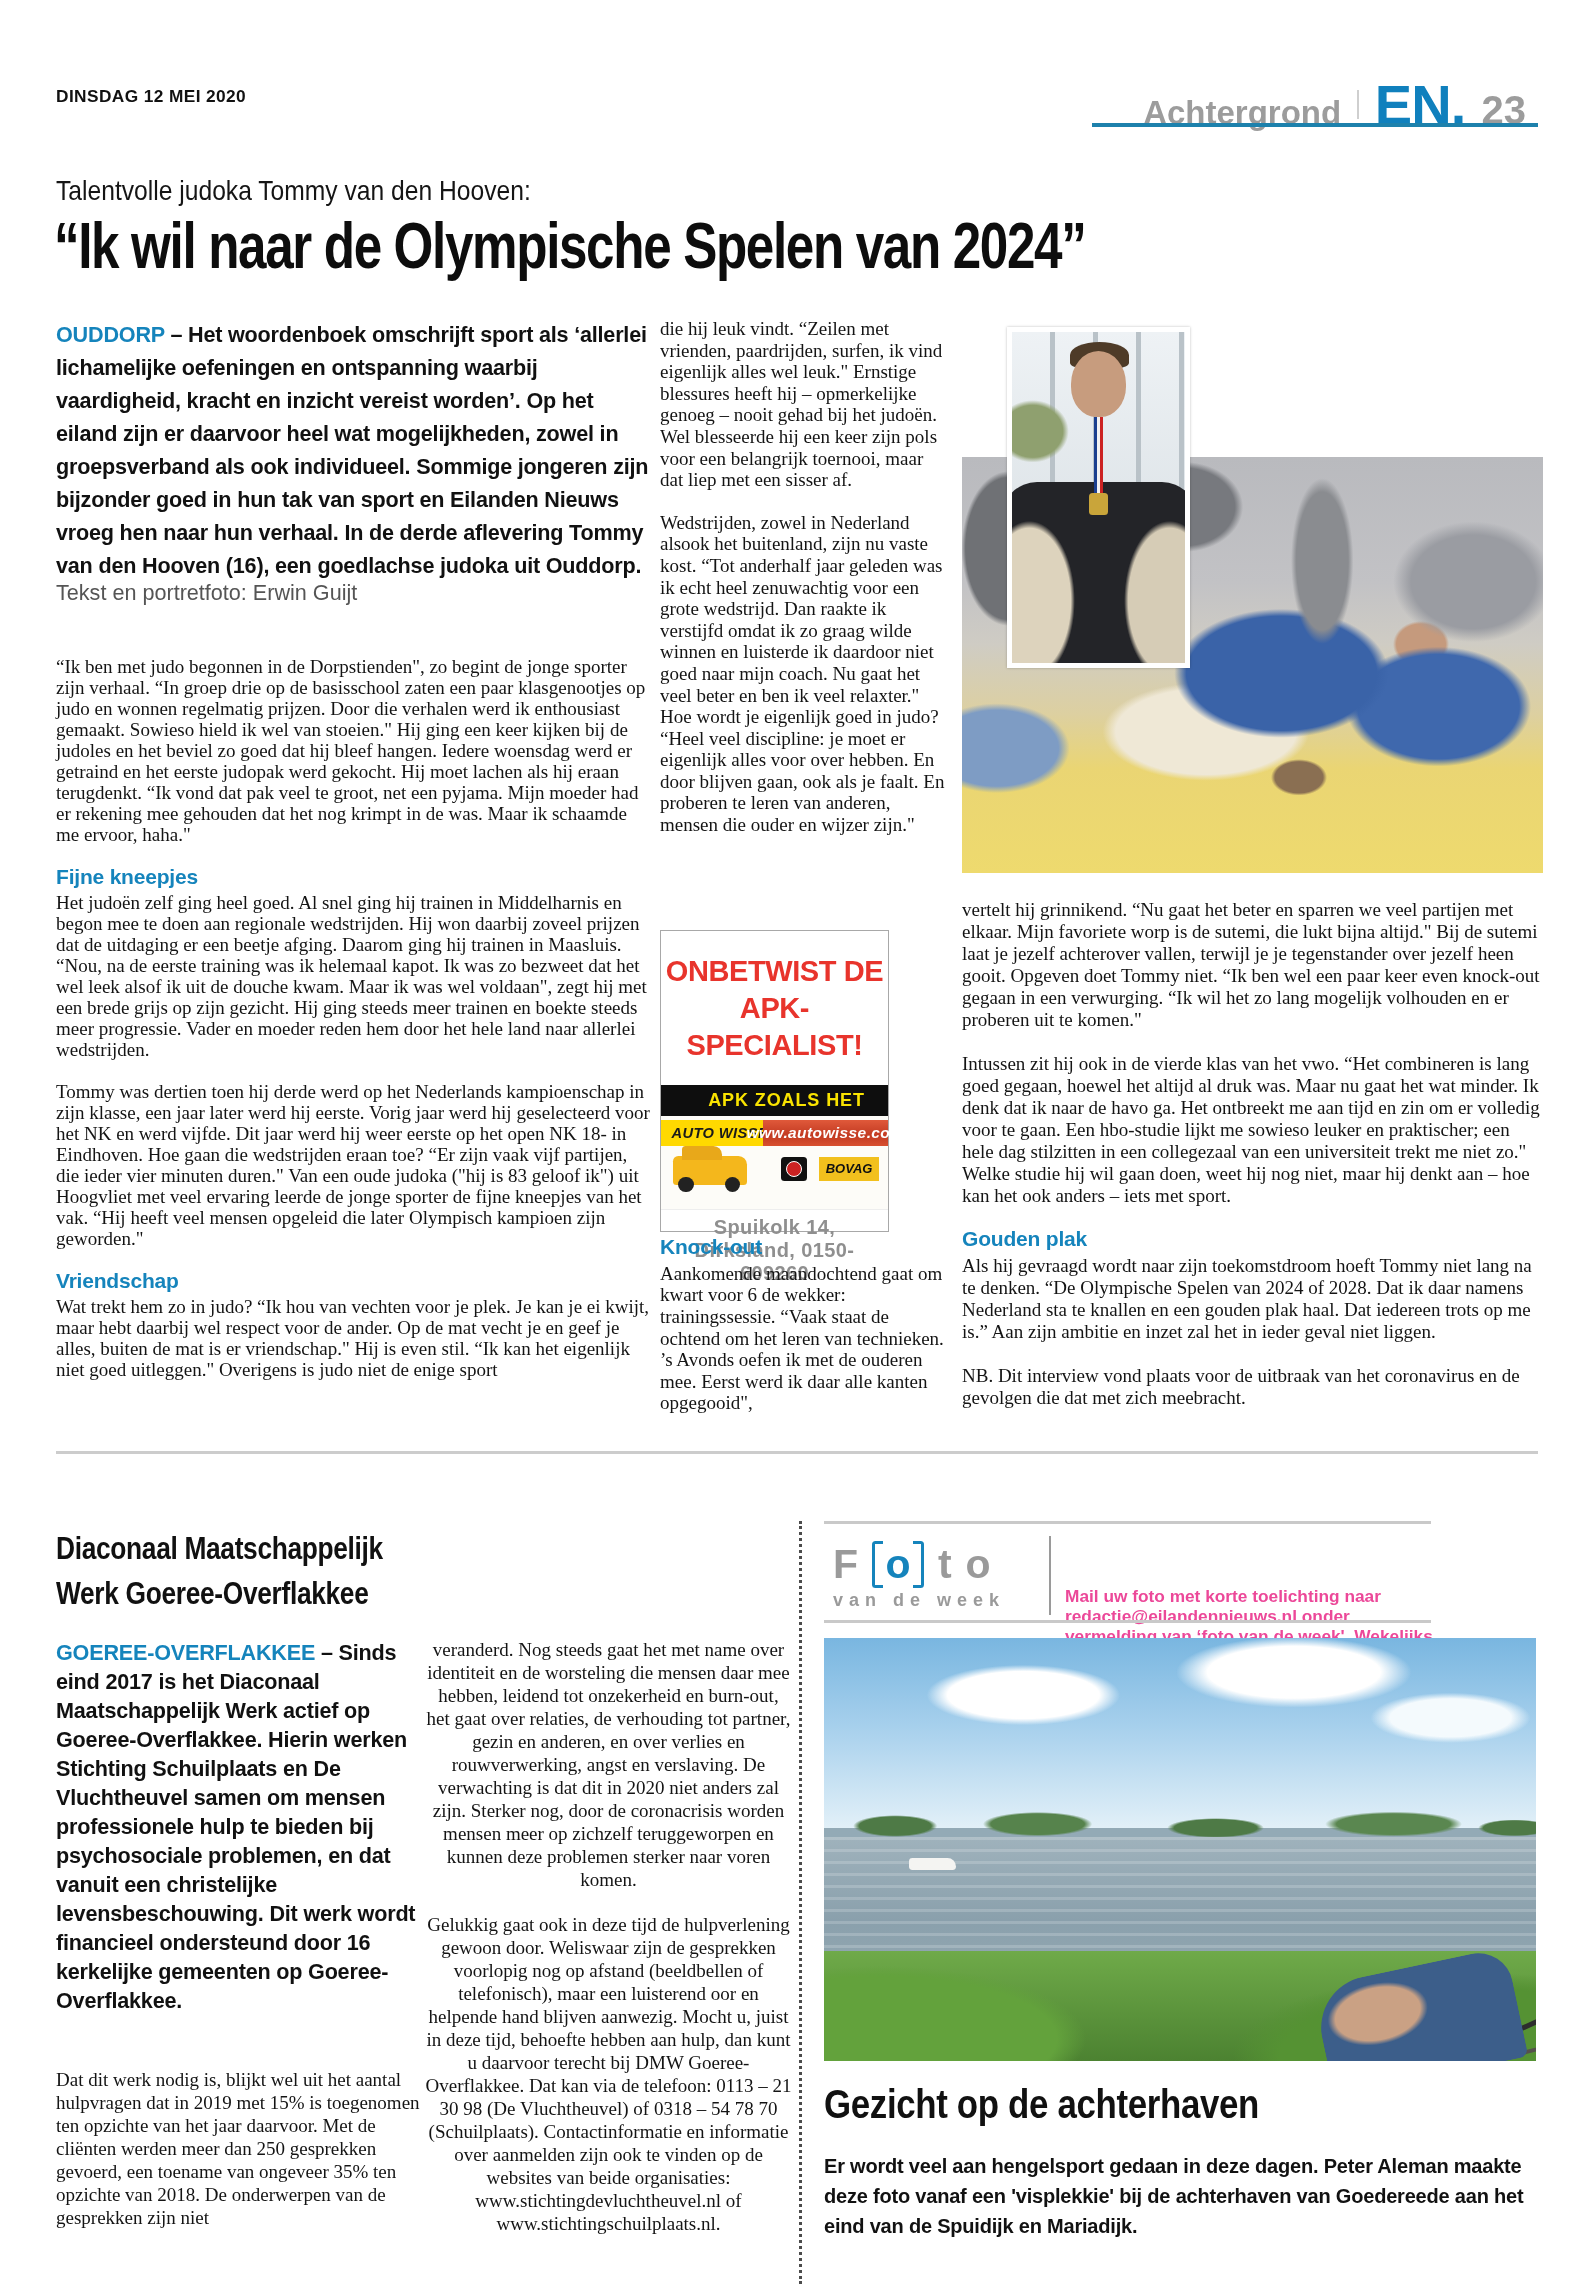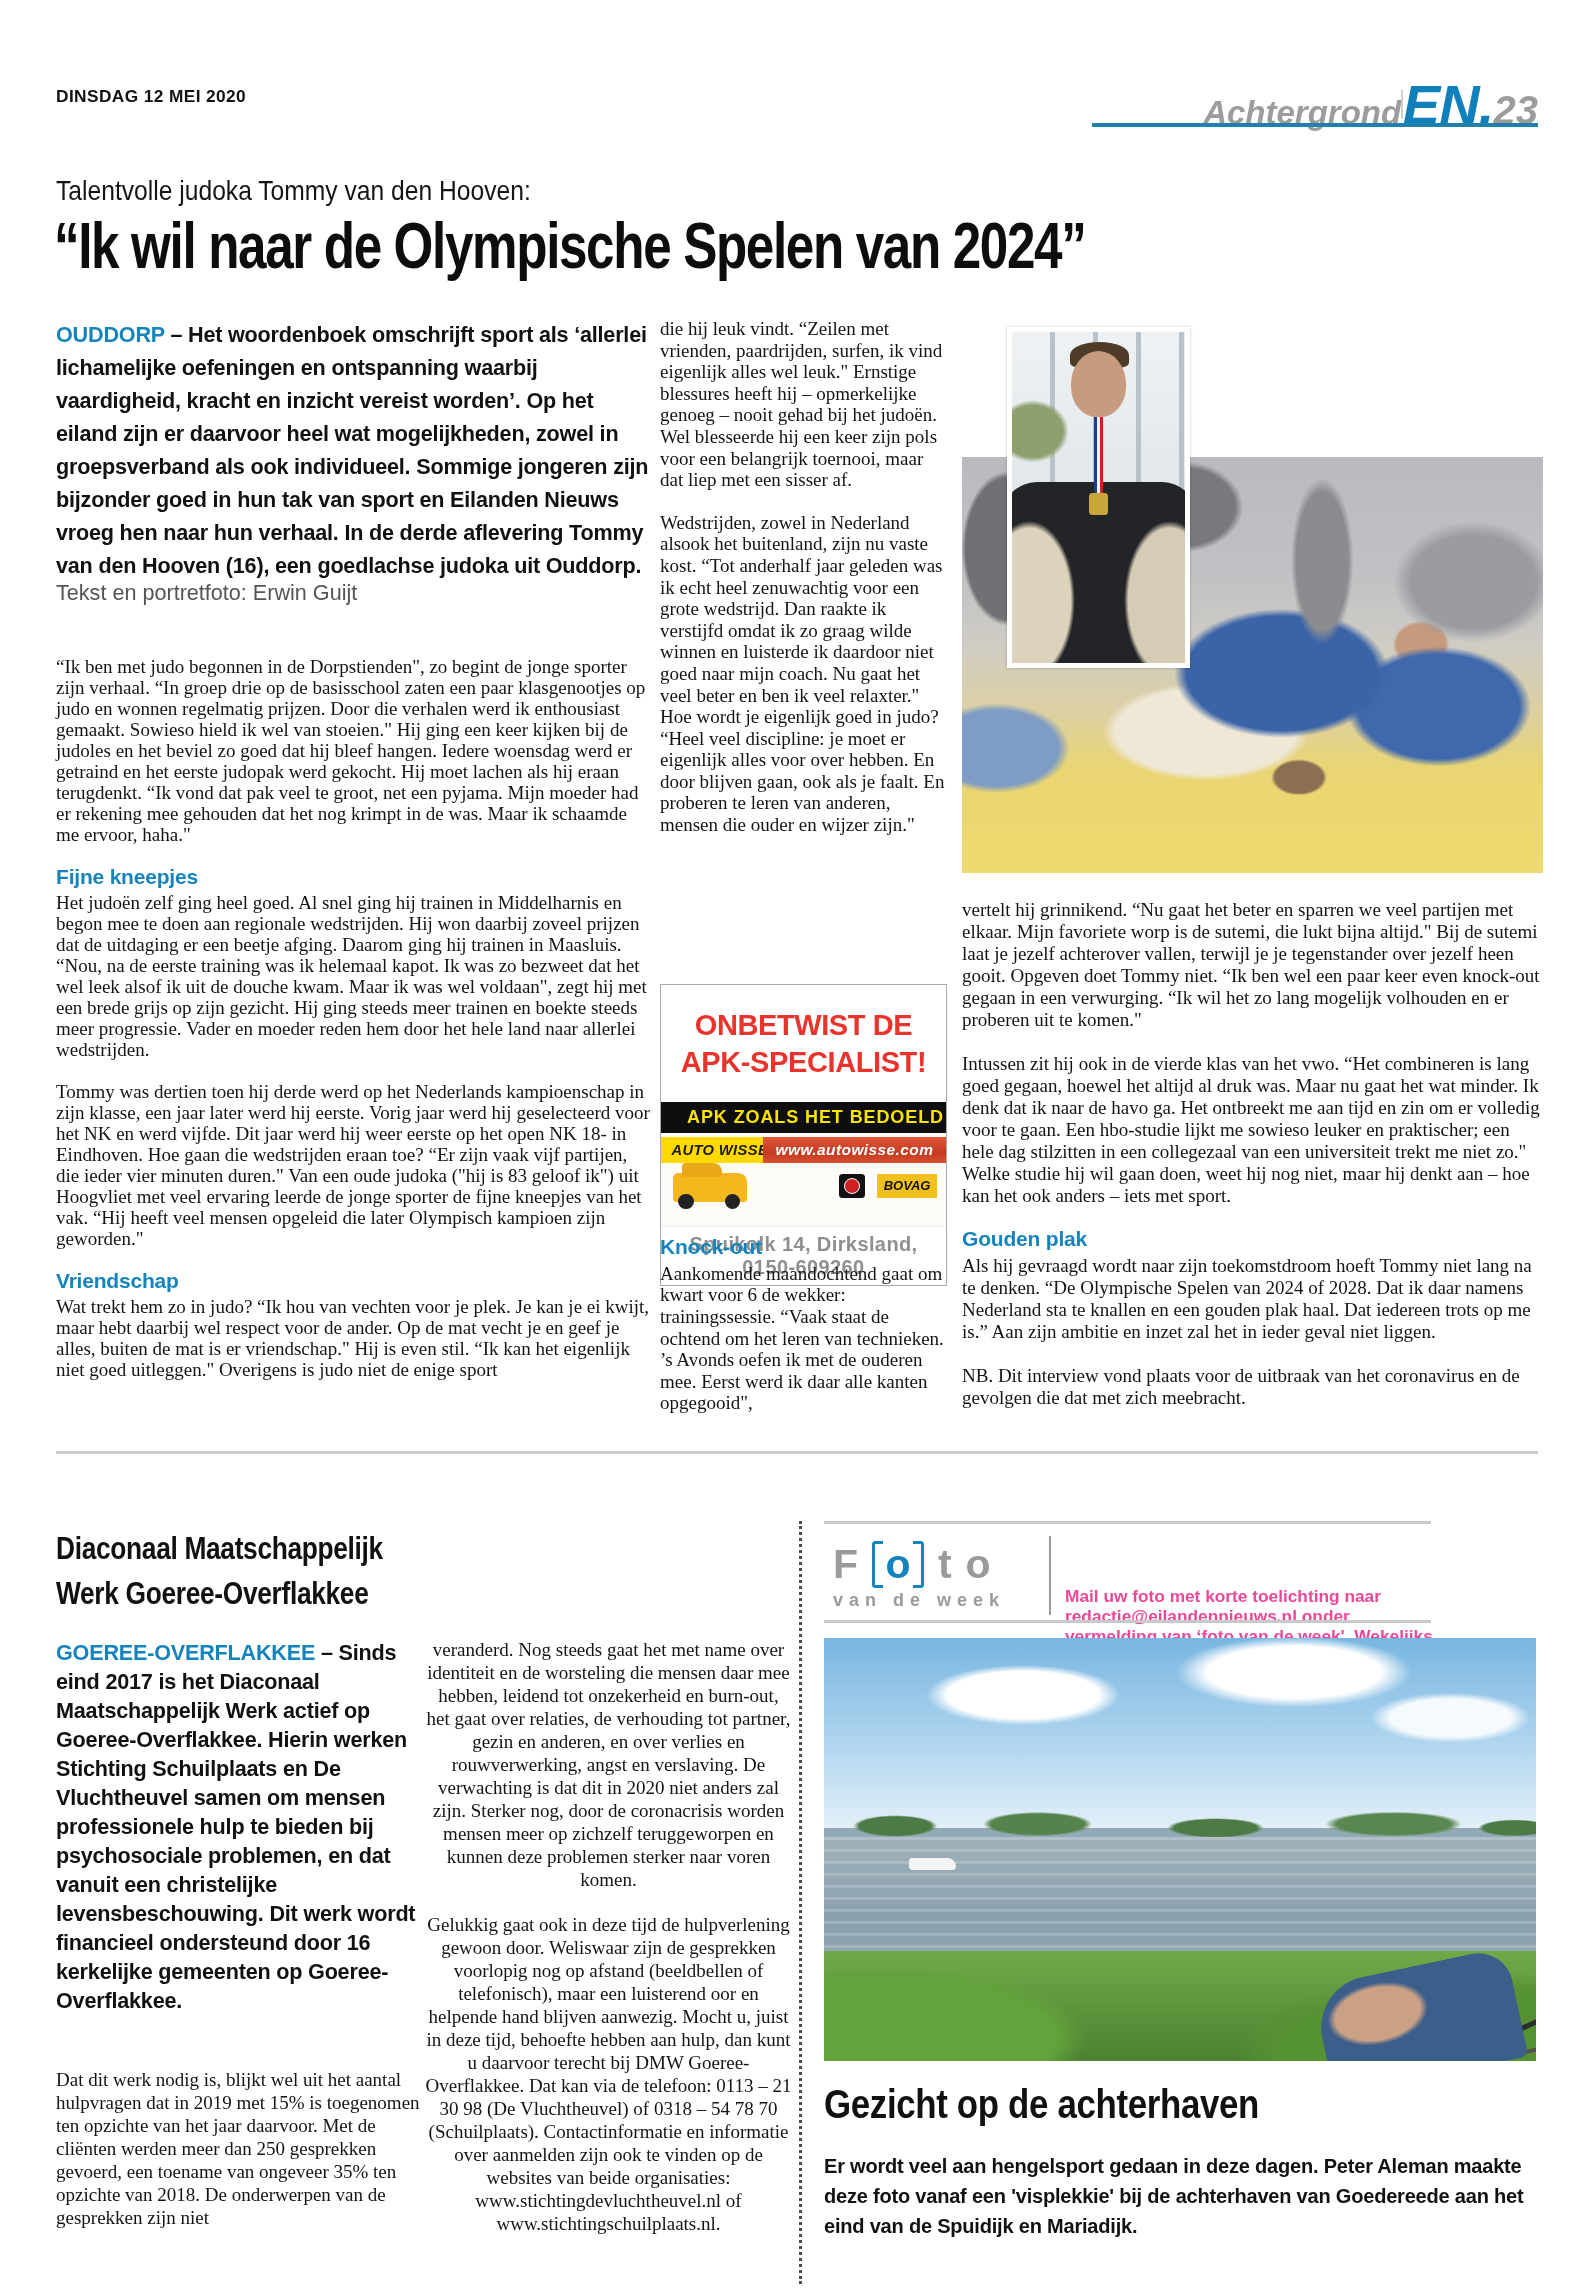--- a/index.html
+++ b/index.html
@@ -3,21 +3,21 @@
 <meta charset="utf-8">
 <style>
   html,body{margin:0;padding:0;background:#ffffff;}
   #page{position:relative;width:1592px;height:2295px;background:#fff;overflow:hidden;
         font-family:"Liberation Sans",sans-serif;color:#111;}
   .abs{position:absolute;}
   .cond{display:inline-block;transform-origin:0 50%;}
 
   
   .hdr-date{left:56px;top:86px;font-size:17.3px;font-weight:700;letter-spacing:0.4px;}
-  .hdr-right{right:54px;top:72px;display:flex;align-items:baseline;gap:0;font-style:italic;}
+  .hdr-right{right:66px;top:72px;display:flex;align-items:baseline;gap:16px;}
   .hdr-section{font-size:33px;font-weight:600;color:#9c9c9c;}
   .hdr-vbar{width:1.7px;height:29px;background:#cfcfcf;align-self:center;}
   .hdr-brand{font-size:56px;font-weight:800;color:#1080bd;letter-spacing:-0.9px;}
   .hdr-page{font-size:40px;font-weight:800;color:#9c9c9c;}
   .hdr-rule{left:1092px;top:123px;width:446px;height:4.3px;background:#1d81ac;}
 
   
   .kicker{left:56px;top:175px;font-size:28px;color:#151515;}
   .kicker .cond{transform:scaleX(.88);}
   .headline{left:54px;top:209px;font-size:64px;font-weight:700;letter-spacing:-1.7px;color:#0d0d0d;}
@@ -33,21 +33,21 @@
            margin:0 0 5.2px 0;letter-spacing:-0.2px;}
   .col1{left:56px;top:656px;width:595px;}
   .col2a{left:660px;top:318px;width:287px;line-height:21.6px;}
   .col2b{left:660px;top:1236px;width:287px;line-height:21.6px;}
   .col3t{left:962px;top:899px;width:583px;line-height:22px;}
   .col3t p{margin:0 0 21.6px 0;}
 
   .rule-h{left:56px;top:1451px;width:1482px;height:2.6px;background:#cccccc;}
 
   
-  .ad{left:660px;top:984px;width:287px;height:302px;border:1.7px solid #a8a8a8;background:#fff;box-sizing:border-box;}
+  .ad{left:660px;top:930px;width:229px;height:302px;border:1.7px solid #a8a8a8;background:#fff;box-sizing:border-box;}
   .ad-title{margin-top:22.4px;text-align:center;font-size:29px;font-weight:800;color:#e8342c;line-height:37px;letter-spacing:-0.4px;}
   .ad-bar{margin-top:21px;height:31px;background:#0e0e0e;color:#f9e300;font-size:18px;font-weight:800;
           text-align:center;line-height:31px;letter-spacing:0.9px;padding-left:24px;}
   .ad-banner{position:relative;height:93px;background:#fdfcf8;border-bottom:0.9px solid #eee;}
   .aw-yellow{position:absolute;left:0;top:3.5px;width:129px;height:26px;background:#ffd900;
              clip-path:polygon(0 0,100% 0,82% 100%,0 100%);display:flex;align-items:center;}
   .aw-yellow span{font-size:14.7px;font-weight:800;font-style:italic;color:#1a1a1a;padding-left:10.4px;letter-spacing:0.4px;}
   .aw-red{position:absolute;left:102px;top:3.5px;right:0;height:26px;
           background:linear-gradient(180deg,#e0593a 0%,#c23a22 60%,#d8502f 100%);
           display:flex;align-items:center;justify-content:center;}

